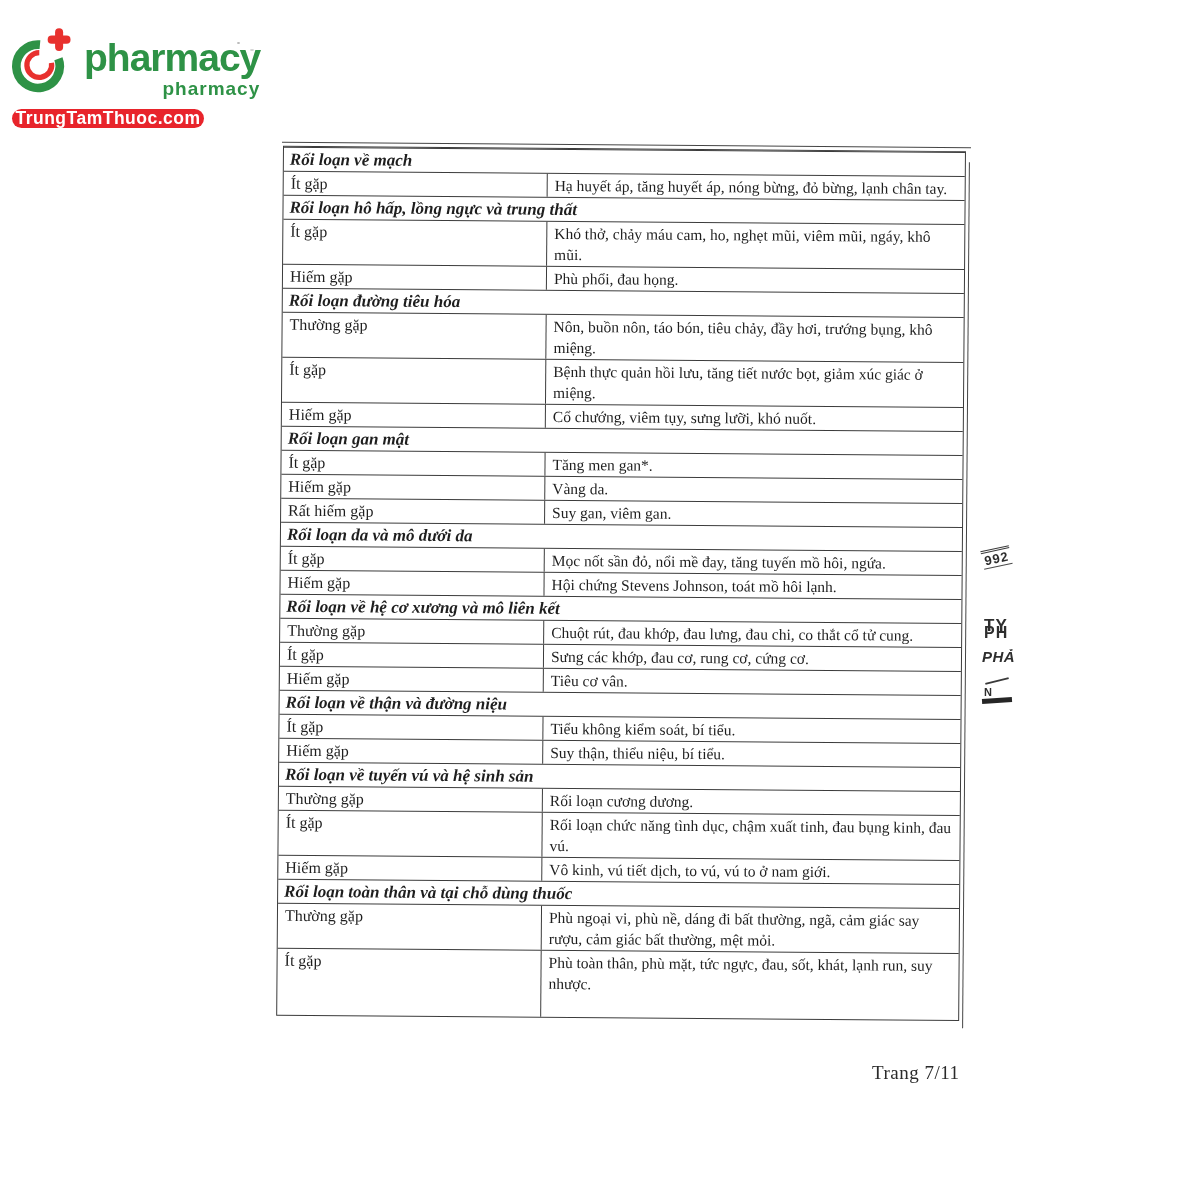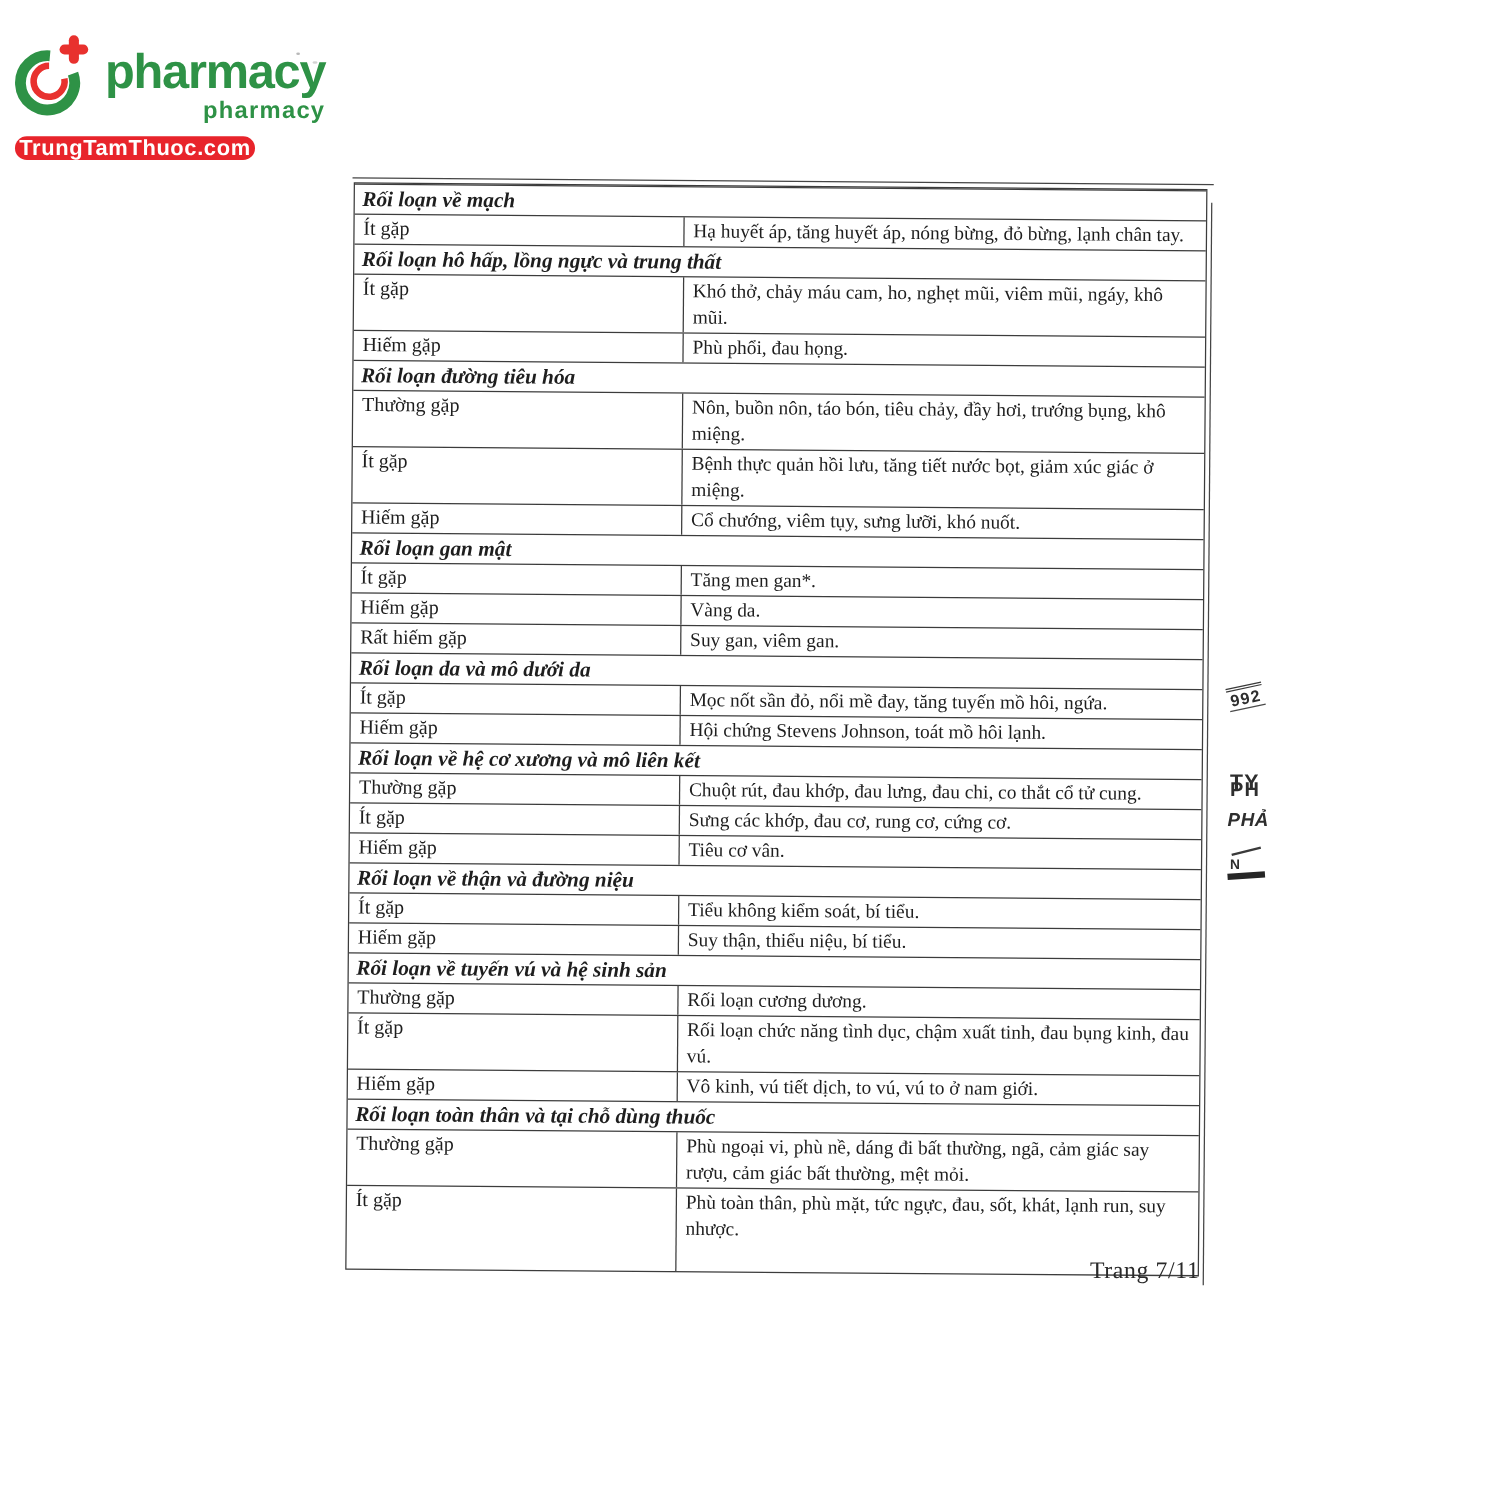--- a/index.html
+++ b/index.html
@@ -30,21 +30,21 @@
   .sec-row { border-top:1px solid #3c3c3c; font-weight:bold; font-style:italic; font-size:17px;
     line-height:21px; padding:1px 6px; min-height:23px; }
   .tbl > .sec-row:first-child { border-top:none; }
   .row { display:flex; border-top:1px solid #3c3c3c; min-height:24px; }
   .cell { padding:1px 7px; line-height:21px; }
   .freq { width:264px; flex:0 0 auto; border-right:1px solid #3c3c3c; font-size:16px; }
   .desc { flex:1 1 auto; font-size:15.5px; }
   .row:last-child .cell { min-height:66px; }
 
   
-  .footer { position:absolute; left:872px; top:1006px; font-size:19px; color:#2a2a2a; letter-spacing:0.5px; }
+  .footer { position:absolute; left:872px; top:1062px; font-size:19px; color:#2a2a2a; letter-spacing:0.5px; }
 
   
   .stamp { position:absolute; left:982px; top:548px; width:46px; color:#2e2e2e;
     font-family:"Liberation Sans","DejaVu Sans",sans-serif; }
   .st-992 { display:inline-block; font-size:13px; font-weight:bold; transform:rotate(-12deg);
     border-top:3px double #3a3a3a; border-bottom:1px solid #4a4a4a; padding:0 2px; letter-spacing:1px; }
   .st-ty  { position:absolute; left:2px; top:68px;  font-size:17px; font-weight:bold; letter-spacing:1px; }
   .st-ph  { position:absolute; left:2px; top:76px;  font-size:16px; font-weight:bold; letter-spacing:1px; }
   .st-pha { position:absolute; left:0px; top:100px; font-size:15px; font-weight:bold; font-style:italic; letter-spacing:0.5px; }
   .st-slash { position:absolute; left:3px; top:132px; width:24px; height:2px; background:#3a3a3a; transform:rotate(-14deg); }

